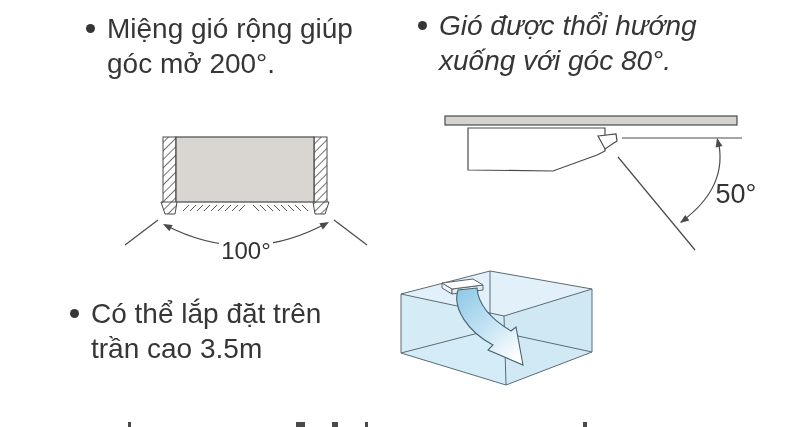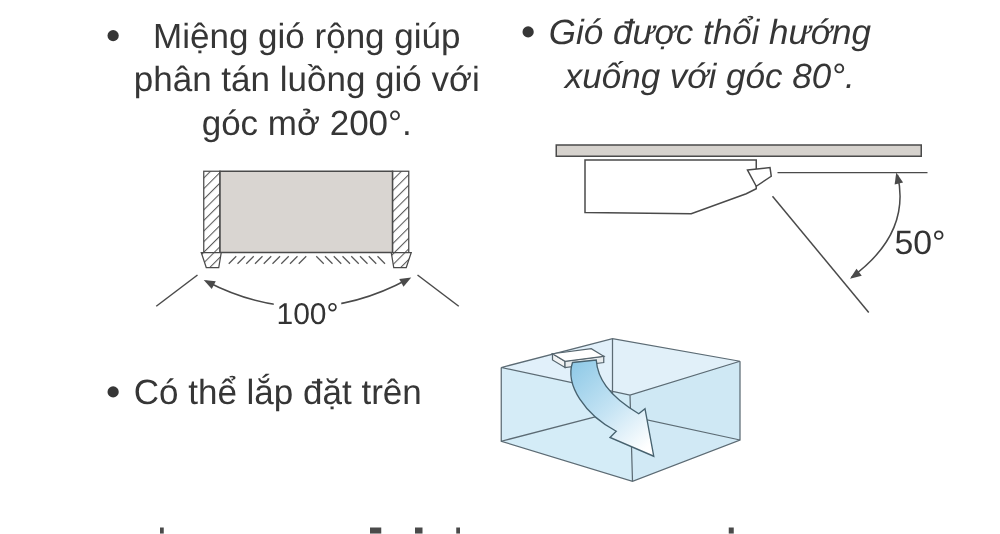--- a/index.html
+++ b/index.html
@@ -2,62 +2,62 @@
 <html><head>
 <meta charset="utf-8">
 <style>
   html,body{margin:0;padding:0;background:#ffffff;}
   .screen{
     position:relative;width:800px;height:427px;background:#ffffff;
     overflow:hidden;font-family:"Liberation Sans",sans-serif;
   }
   .bullet{
     position:absolute;display:flex;align-items:flex-start;
-    color:#363636;font-size:28px;line-height:35px;font-weight:400;text-align:center;
+    color:#363636;font-size:28px;line-height:35px;font-weight:400;
   }
   .dot{
     flex:0 0 auto;width:9px;height:9px;border-radius:50%;
     background:#363636;margin:13px 12px 0 0;
   }
   .b1{left:86px;top:11px;width:320px;}
   .b2{left:418px;top:8px;width:330px;font-style:italic;}
-  .b3{left:86px;top:296px;width:320px;}
+  .b3{left:70px;top:296px;width:320px;}
   .diag{position:absolute;}
   .diag-front{left:95px;top:125px;}
   .diag-side{left:420px;top:103px;}
   .diag-room{left:388px;top:258px;}
   .frag{position:absolute;background:#4a4a4a;top:422px;height:8px;}
   svg text{font-family:"Liberation Sans",sans-serif;fill:#333333;}
 </style>
 </head>
 <body>
 
 <div class="screen">
 
   <div class="bullet b1">
     <span class="dot"></span>
     <div>
       <div>Miệng gió rộng giúp</div>
-      <div>phân tán luồng gió với</div>
       <div>góc mở 200°.</div>
     </div>
   </div>
 
   <div class="bullet b2">
     <span class="dot"></span>
     <div>
       <div>Gió được thổi hướng</div>
       <div>xuống với góc 80°.</div>
     </div>
   </div>
 
   <div class="bullet b3">
     <span class="dot"></span>
     <div>
       <div>Có thể lắp đặt trên</div>
+      <div>trần cao 3.5m</div>
     </div>
   </div>
 
   <svg class="diag diag-front" width="290" height="145" viewBox="0 0 290 145">
     <defs>
       <pattern id="hatch" width="6" height="6" patternUnits="userSpaceOnUse" patternTransform="rotate(45)">
         <rect width="6" height="6" fill="#ffffff"></rect>
         <line x1="0" y1="0" x2="0" y2="6" stroke="#5a5a5a" stroke-width="1.7"></line>
       </pattern>
     </defs>

